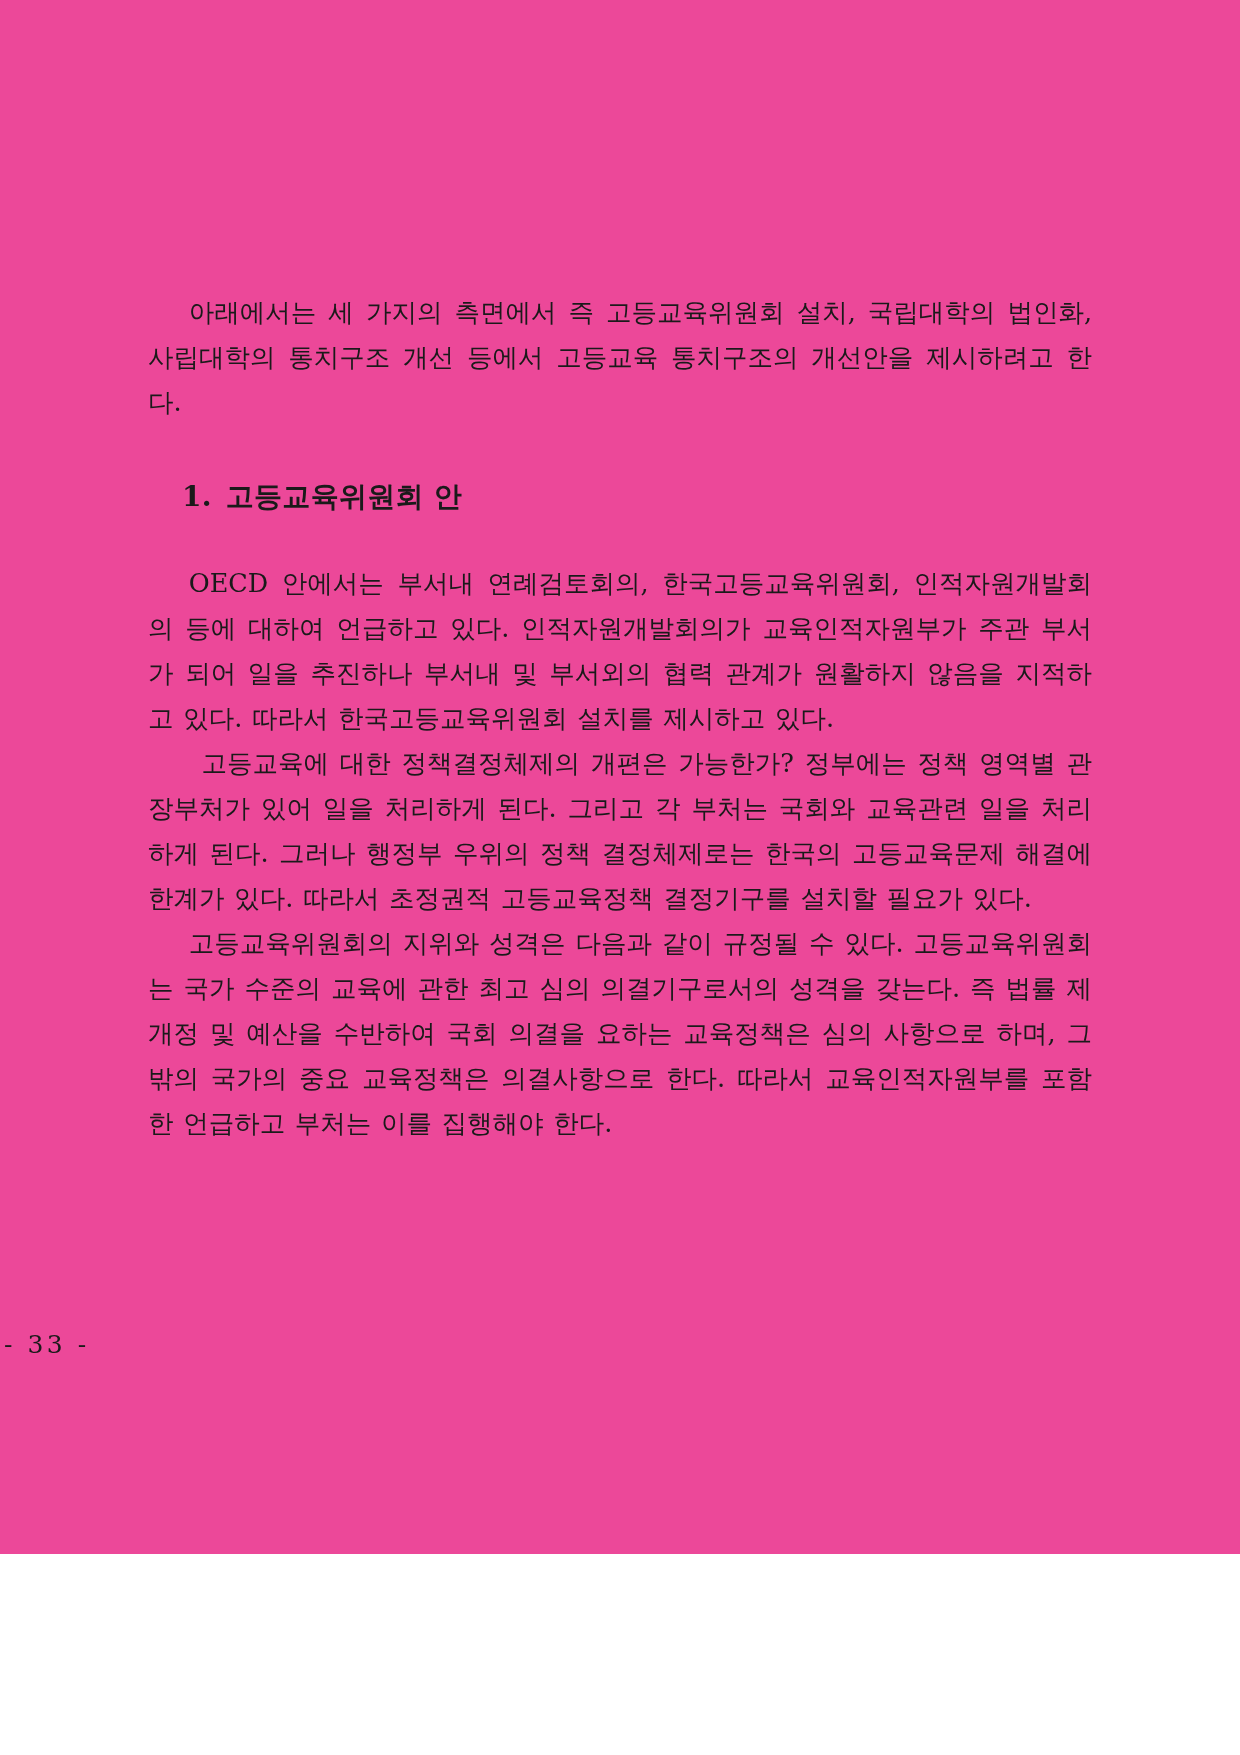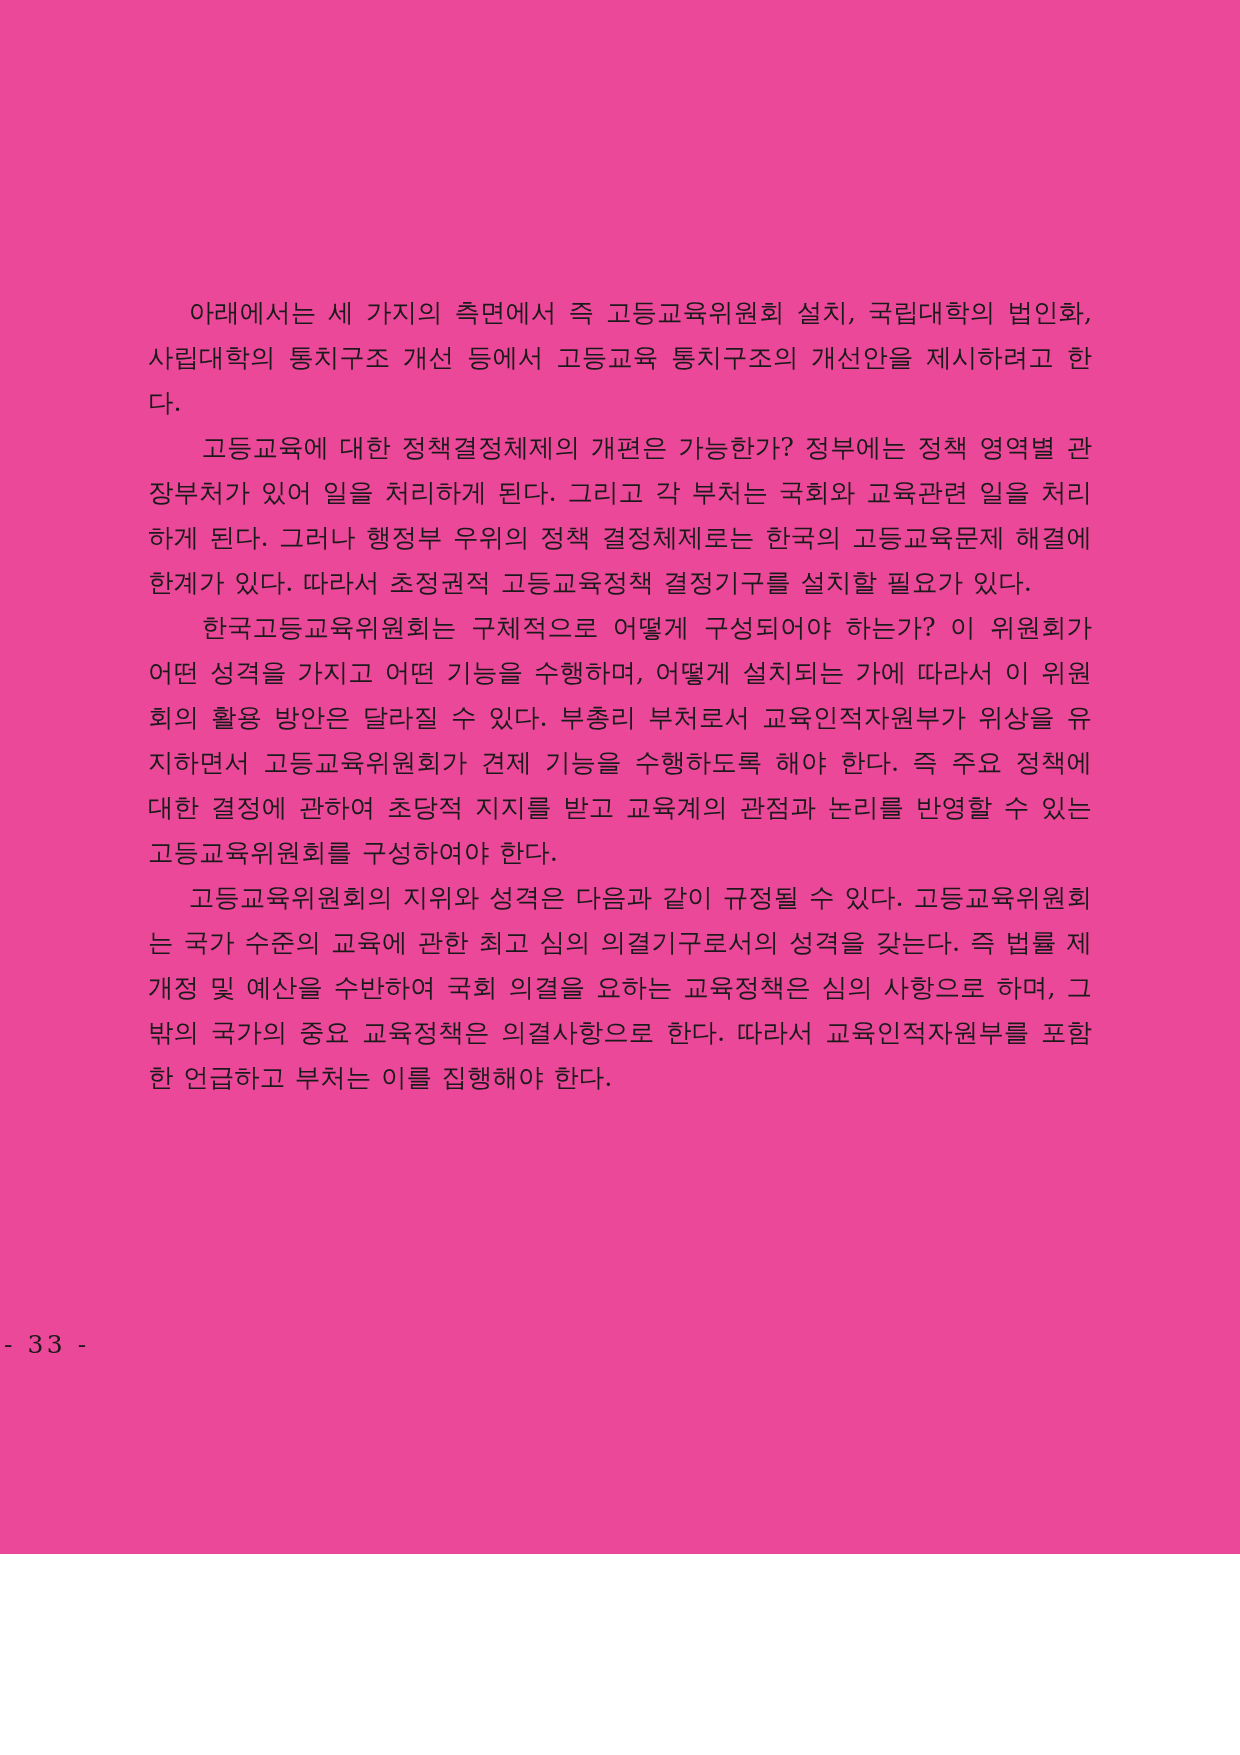--- a/index.html
+++ b/index.html
@@ -65,24 +65,27 @@
 </style>
 </head>
 <body>
 
 <div class="page">
 
   <div class="content">
 
     <p class="para indent-small gap-after">아래에서는 세 가지의 측면에서 즉 고등교육위원회 설치, 국립대학의 법인화, 사립대학의 통치구조 개선 등에서 고등교육 통치구조의 개선안을 제시하려고 한다.</p>
 
+    <h2 class="heading">
+      <span class="num">1.</span><span>고등교육위원회 안</span>
+    </h2>
 
     <div class="block-body">
+      <p class="para indent-small">OECD 안에서는 부서내 연례검토회의, 한국고등교육위원회, 인적자원개발회의 등에 대하여 언급하고 있다. 인적자원개발회의가 교육인적자원부가 주관 부서가 되어 일을 추진하나 부서내 및 부서외의 협력 관계가 원활하지 않음을 지적하고 있다. 따라서 한국고등교육위원회 설치를 제시하고 있다.</p>
       <p class="para indent">고등교육에 대한 정책결정체제의 개편은 가능한가? 정부에는 정책 영역별 관장부처가 있어 일을 처리하게 된다. 그리고 각 부처는 국회와 교육관련 일을 처리하게 된다. 그러나 행정부 우위의 정책 결정체제로는 한국의 고등교육문제 해결에 한계가 있다. 따라서 초정권적 고등교육정책 결정기구를 설치할 필요가 있다.</p>
-      <p class="para indent">한국고등교육위원회는 구체적으로 어떻게 구성되어야 하는가? 이 위원회가 어떤 성격을 가지고 어떤 기능을 수행하며, 어떻게 설치되는 가에 따라서 이 위원회의 활용 방안은 달라질 수 있다. 부총리 부처로서 교육인적자원부가 위상을 유지하면서 고등교육위원회가 견제 기능을 수행하도록 해야 한다. 즉 주요 정책에 대한 결정에 관하여 초당적 지지를 받고 교육계의 관점과 논리를 반영할 수 있는 고등교육위원회를 구성하여야 한다.</p>
       <p class="para indent-small">고등교육위원회의 지위와 성격은 다음과 같이 규정될 수 있다. 고등교육위원회는 국가 수준의 교육에 관한 최고 심의 의결기구로서의 성격을 갖는다. 즉 법률 제 개정 및 예산을 수반하여 국회 의결을 요하는 교육정책은 심의 사항으로 하며, 그 밖의 국가의 중요 교육정책은 의결사항으로 한다. 따라서 교육인적자원부를 포함한 언급하고 부처는 이를 집행해야 한다.</p>
     </div>
 
   </div>
 
   <div class="footer">
     <span>- 33 -</span>
   </div>
 
 </div>

